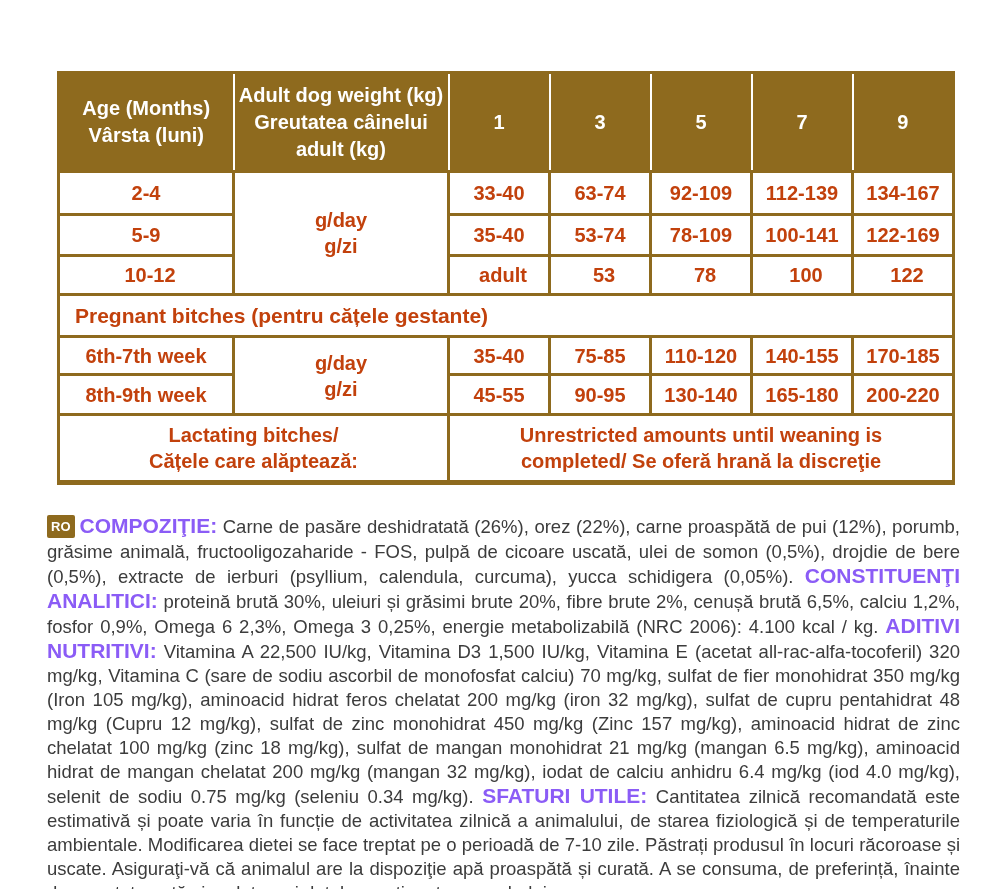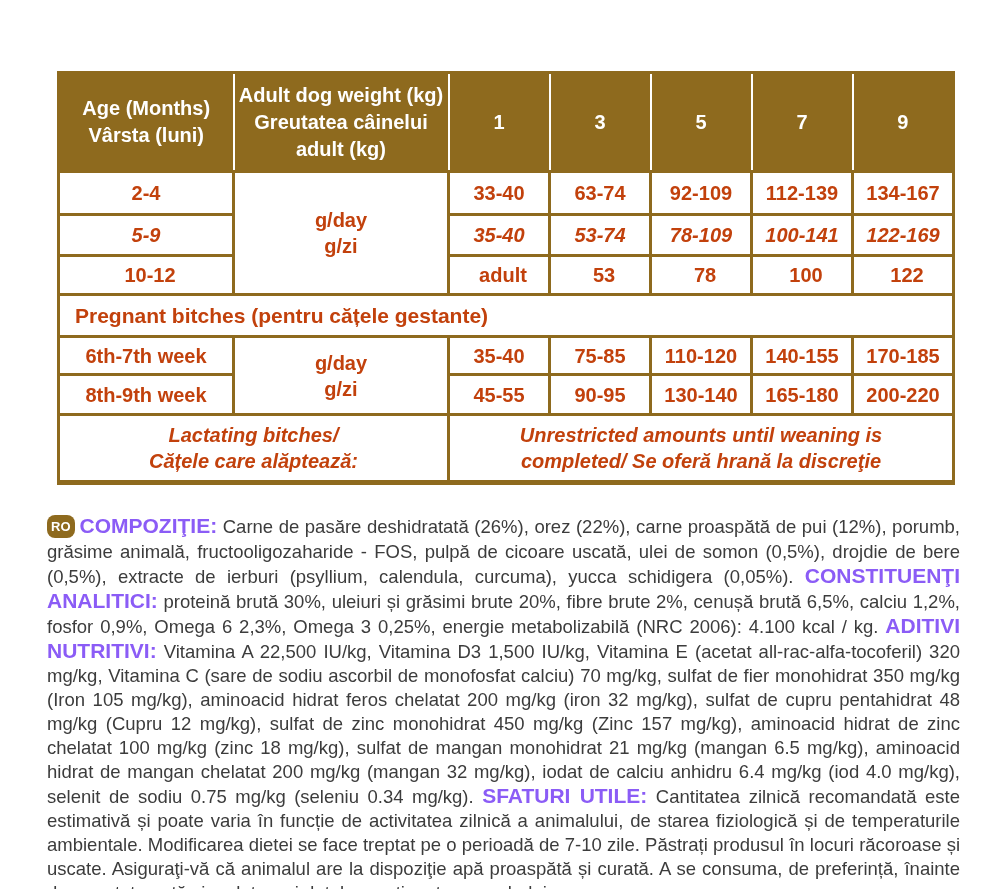--- a/index.html
+++ b/index.html
@@ -45,51 +45,51 @@
     font-size: 20px;
     font-weight: bold;
     text-align: center;
     vertical-align: middle;
     white-space: pre-line;
     line-height: 1.3;
     padding: 2px;
   }
   tr.header-row th { height: 92px; }
   tr.puppy-1 td { height: 36px; }
-  tr.puppy-2 td { height: 34px; font-style: italic; }
+  tr.puppy-2 td { height: 34px; }
   tr.puppy-3 td { height: 32px; padding-left: 10px; }
   tr.pregnant-title td {
     height: 35px;
     text-align: left;
     padding-left: 15px;
     font-size: 21px;
   }
   tr.preg-1 td { height: 31px; }
   tr.preg-2 td { height: 33px; }
-  tr.lactating td { height: 60px; font-style: italic; }
+  tr.lactating td { height: 60px; }
   td.unit-cell { font-size: 21px; }
 
   
   .composition {
     width: 913px;
     margin: 29px 0 0 47px;
     text-align: justify;
     font-size: 18.5px;
     line-height: 24px;
     color: #3c3c3c;
   }
   .ro-badge {
     display: inline-block;
     background: #8e6a1e;
     color: #ffffff;
     font-weight: bold;
     font-size: 13px;
     line-height: 15px;
     padding: 4px 4px;
-    border-radius: 8px;
+    border-radius: 2px;
     margin-right: 5px;
     position: relative;
     top: -2px;
   }
   .gold-heading {
     color: #8b5cf6;
     font-weight: bold;
     font-size: 21px;
   }
 </style>

